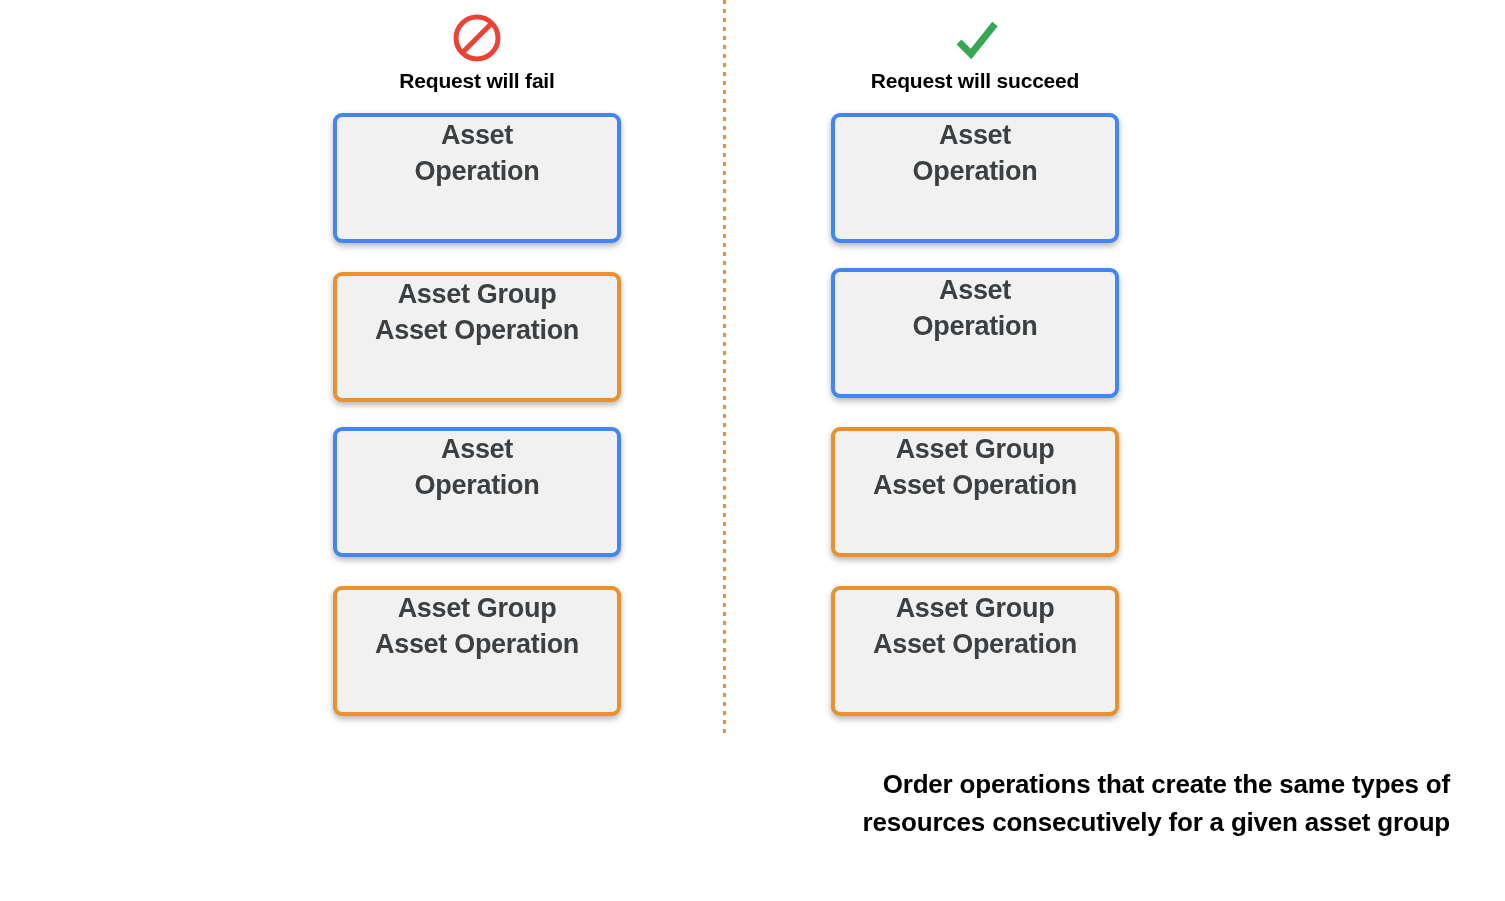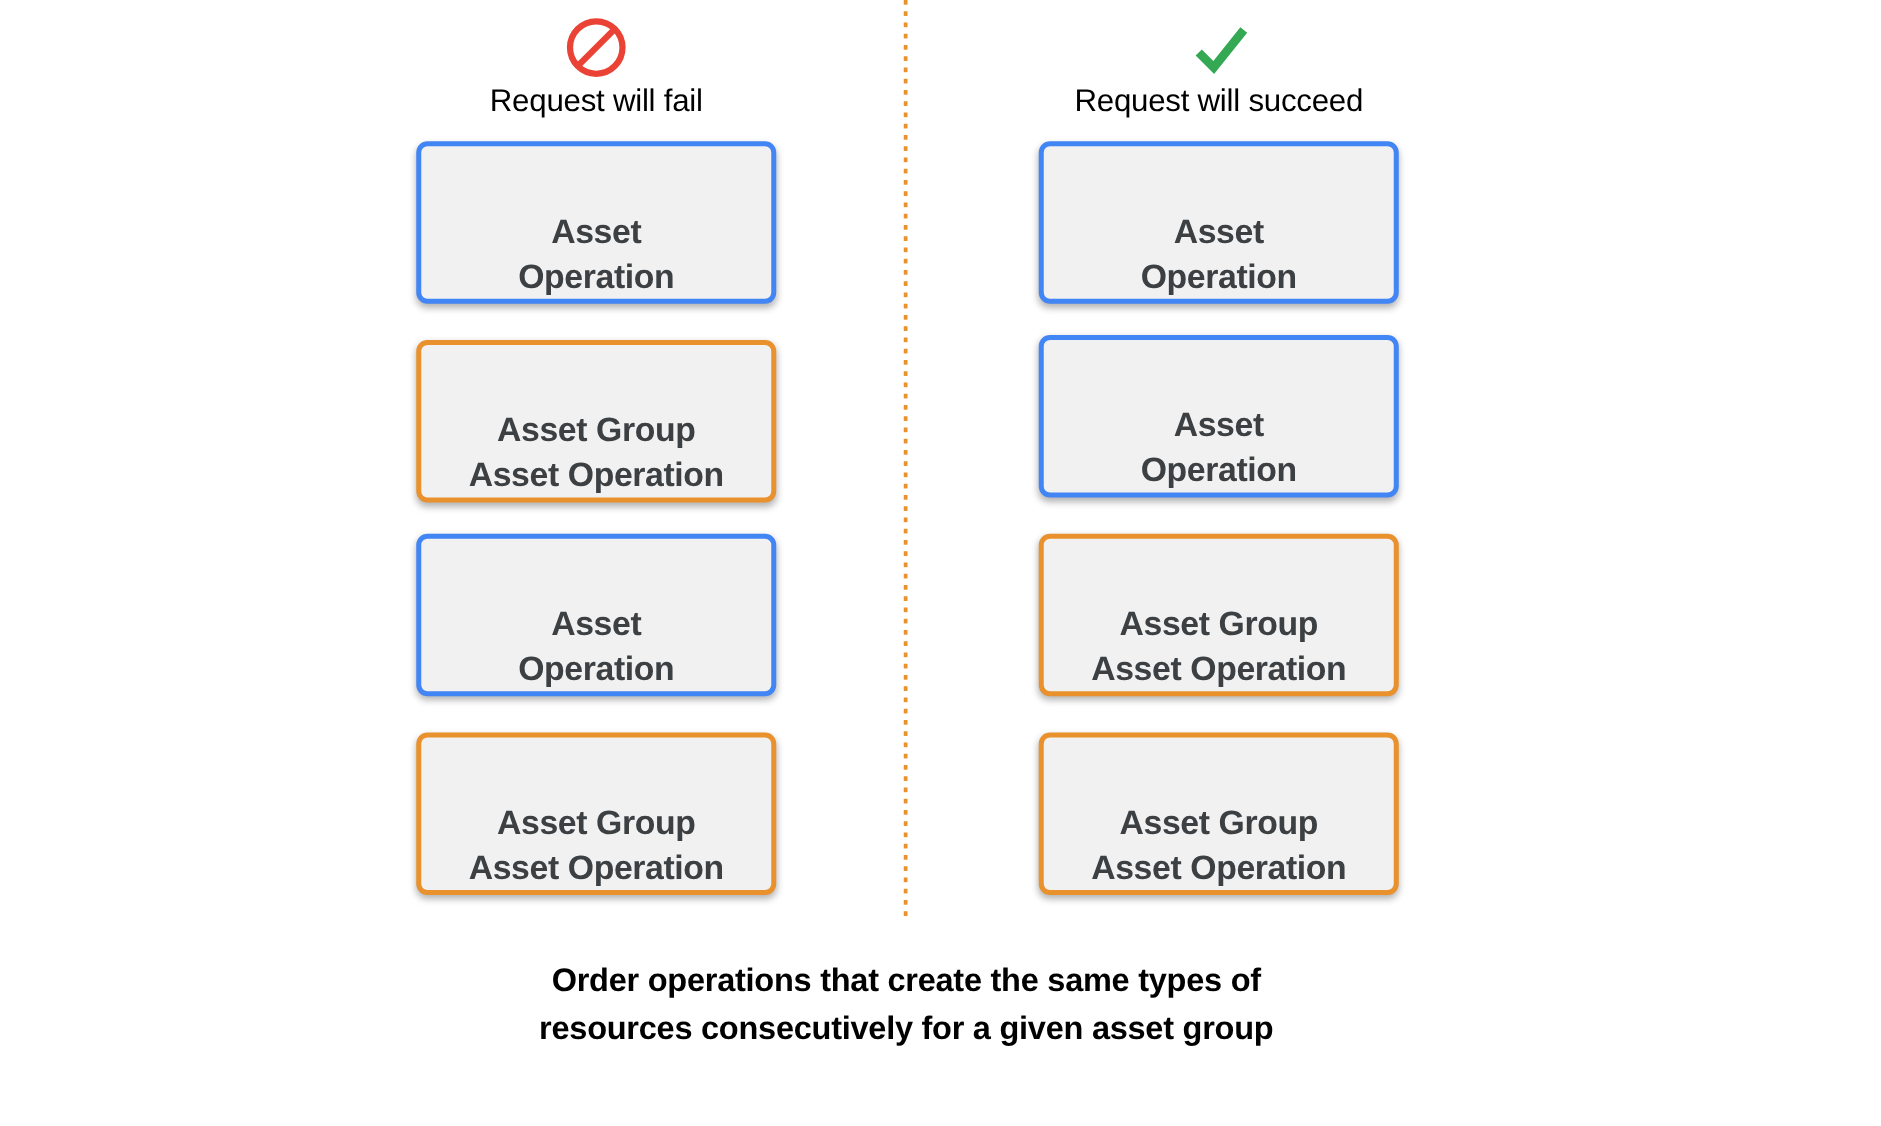--- a/index.html
+++ b/index.html
@@ -47,22 +47,22 @@
     width: 300px;
     text-align: center;
   }
   .status-icon {
     display: block;
     margin: 0 auto 2px auto;
     height: 52px;
     width: 56px;
   }
   .col-label {
-    font-size: 25px;
-    font-weight: normal;
+    font-size: 21px;
+    font-weight: bold;
     color: #000000;
     letter-spacing: -0.2px;
     line-height: 30px;
     white-space: nowrap;
   }
 
   
   .box-stack {
     position: absolute;
     top: 113px;
@@ -73,42 +73,42 @@
     position: relative;
     box-sizing: border-box;
     width: 288px;
     height: 130px;
     margin-bottom: 25px;
     border-radius: 9px;
     border: 4px solid #4285f4;
     background: #f1f1f1;
     box-shadow: 0 3px 6px rgba(0,0,0,0.30);
     display: flex;
-    align-items: flex-end;
+    align-items: flex-start;
     justify-content: center;
   }
   .node-box.blue   { border-color: #4285f4; }
   .node-box.orange { border-color: #e8912d; margin-top: 29px; }
   .node-text {
     font-size: 27px;
     font-weight: bold;
     color: #3c4043;
     line-height: 36px;
     text-align: center;
     letter-spacing: -0.3px;
     white-space: pre-line;
   }
 
   
   .caption {
     position: absolute;
     left: 0;
     top: 765px;
     width: 1450px;
-    text-align: center;
+    text-align: right;
     font-size: 26px;
     font-weight: bold;
     color: #000000;
     line-height: 38px;
     letter-spacing: -0.2px;
     white-space: pre-line;
   }
 </style>
 </head>
 <body>

